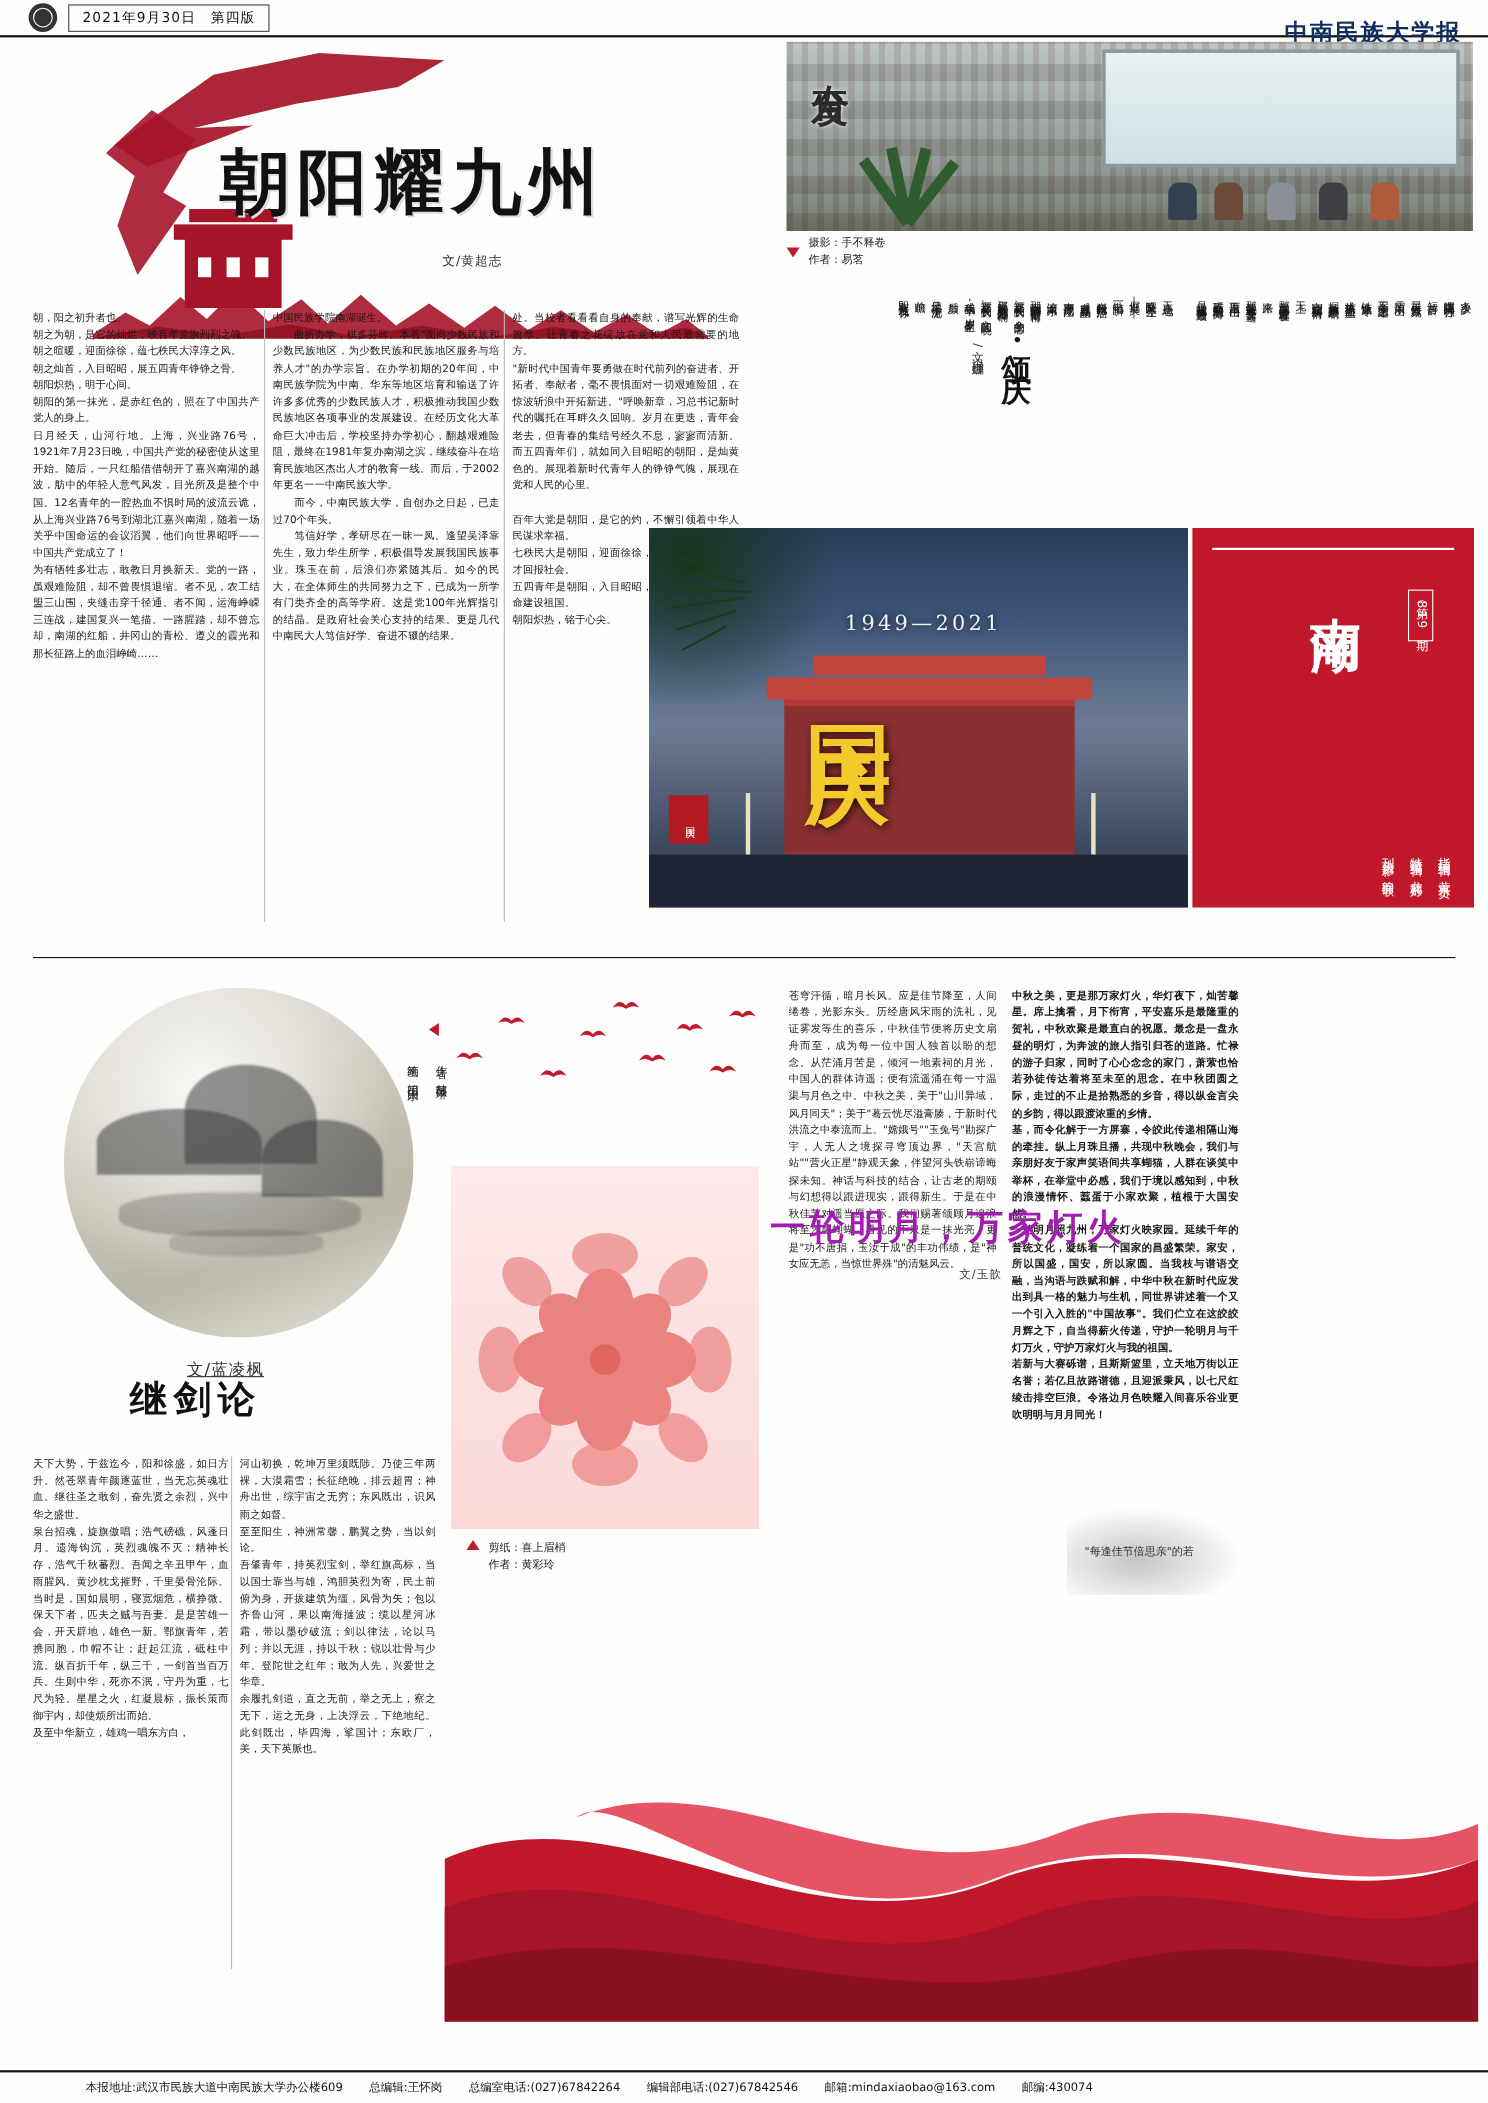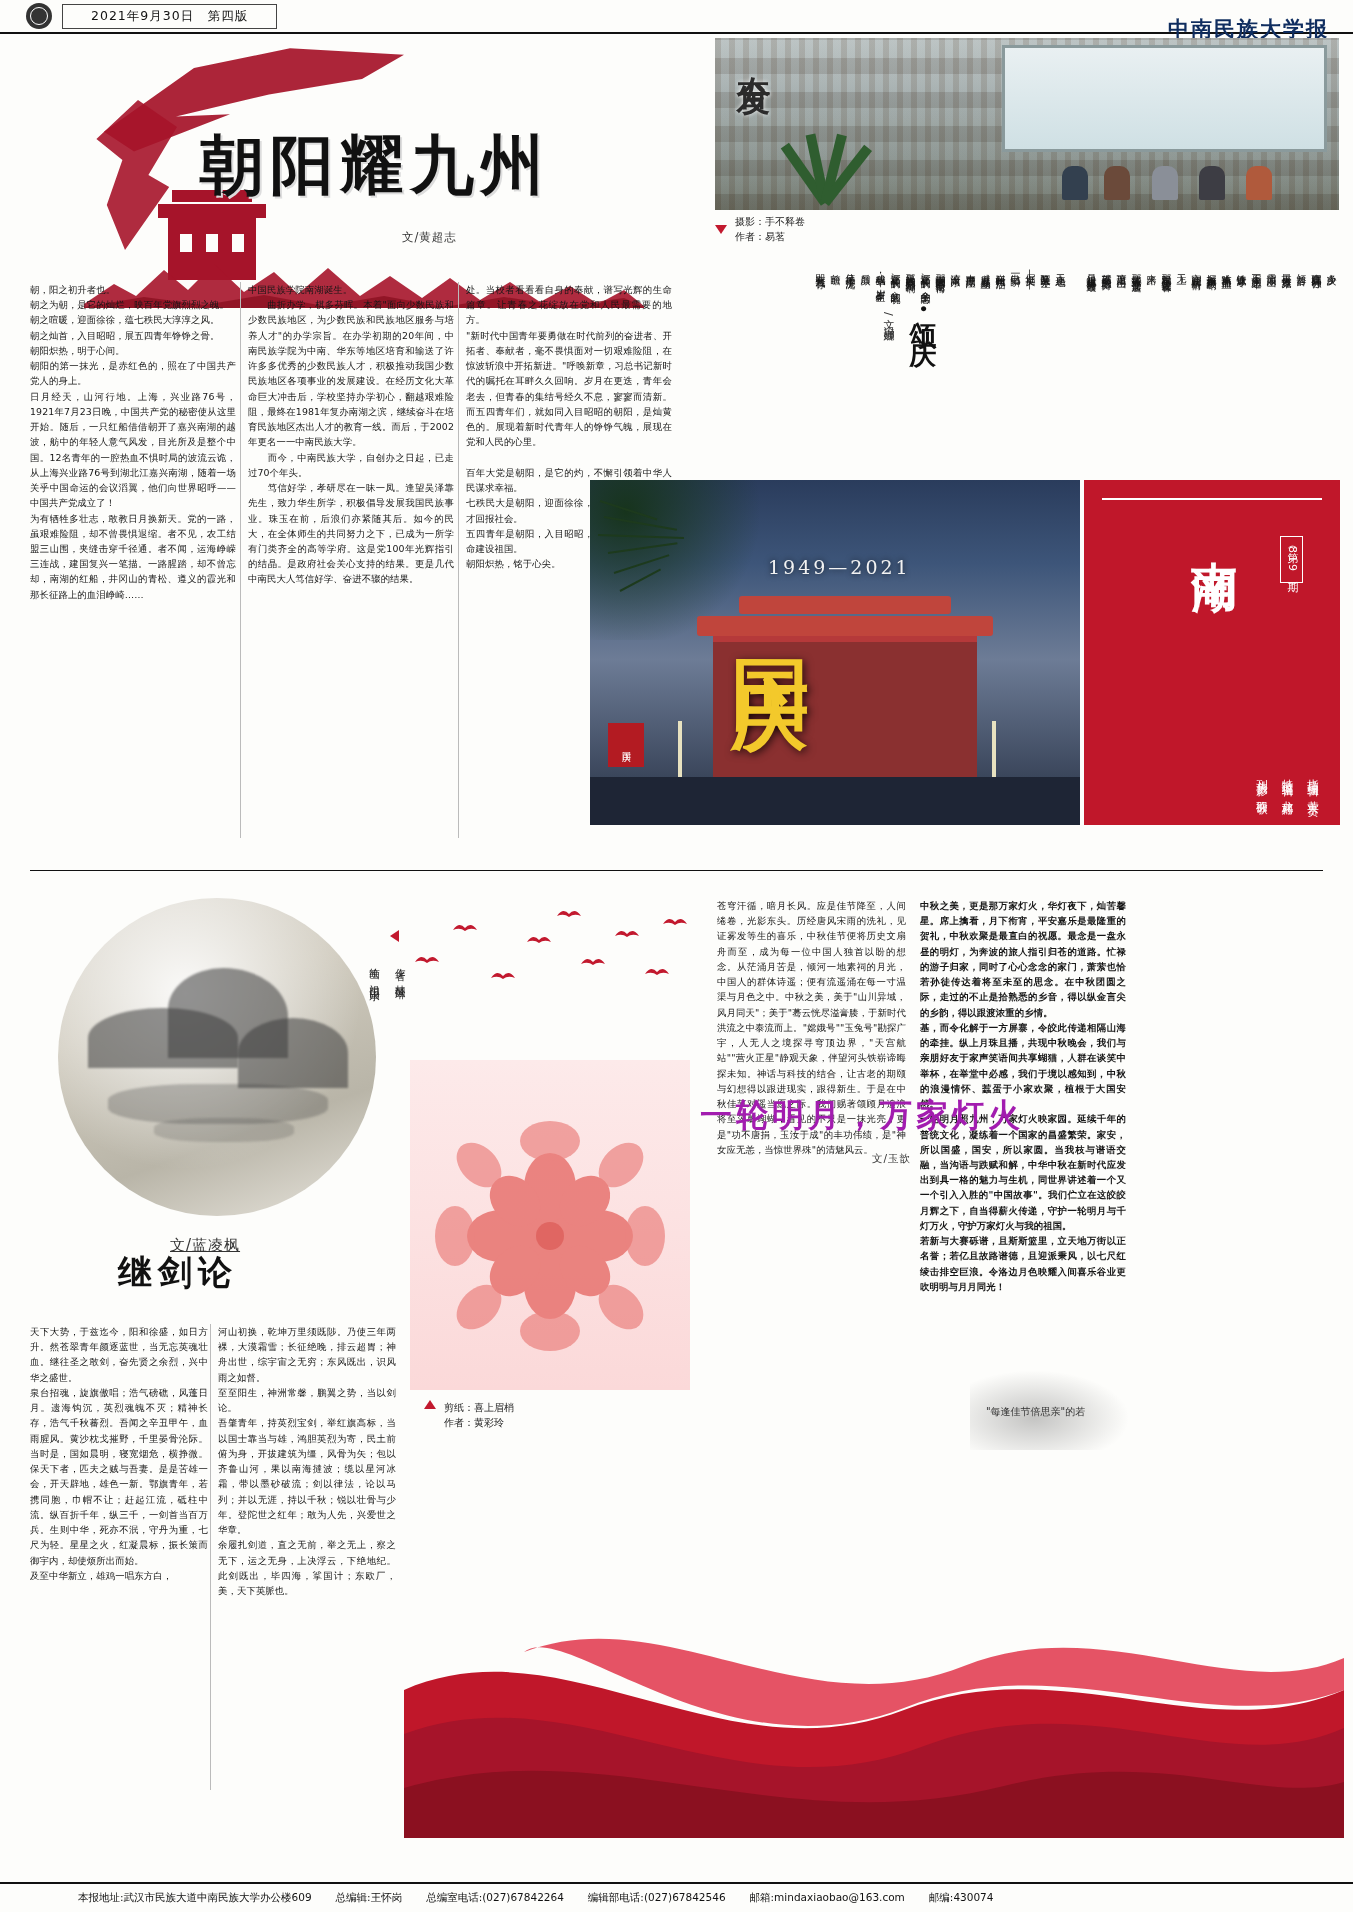--- a/index.html
+++ b/index.html
@@ -21,21 +21,21 @@
     display:flex; align-items:center;
   }
   .logo-seal {
     width:26px; height:26px; border-radius:50%;
     background:#333; margin-left:26px;
     display:flex; align-items:center; justify-content:center;
     color:#fff; font-size:8px;
   }
   .logo-seal .inner { width:18px; height:18px; border:1px solid #fff; border-radius:50%; }
   .date-box {
-    margin-left:10px; border:1px solid #444; padding:3px 28px;
+    margin-left:10px; border:1px solid #444; padding:3px 12px;
     font-size:12.5px; letter-spacing:1px; color:#111;
   }
   .paper-name {
     position:absolute; right:24px; top:15px;
     font-family:"DejaVu Serif", serif;
     font-weight:bold; font-size:21px; letter-spacing:2px; color:#0f2d5f;
   }
 
   
   .hero {

